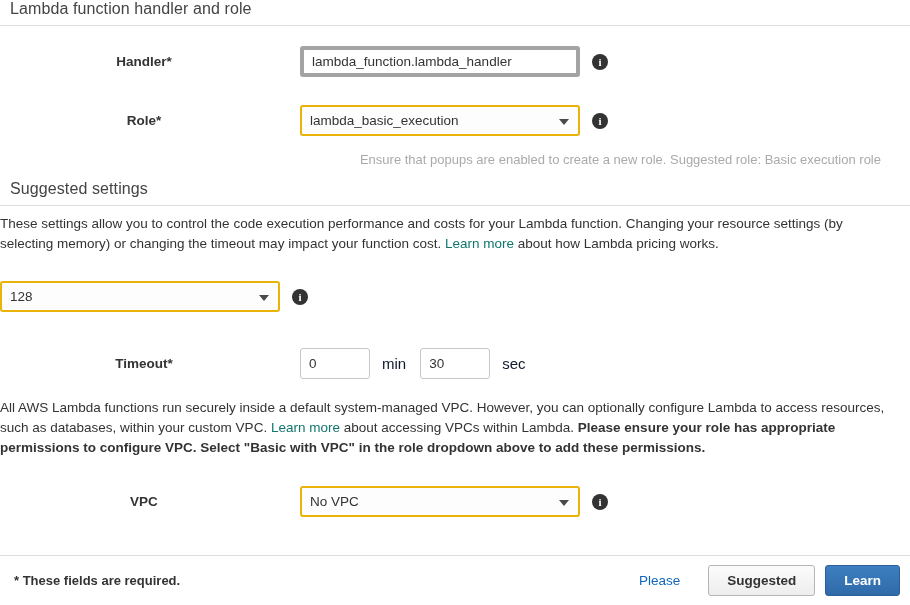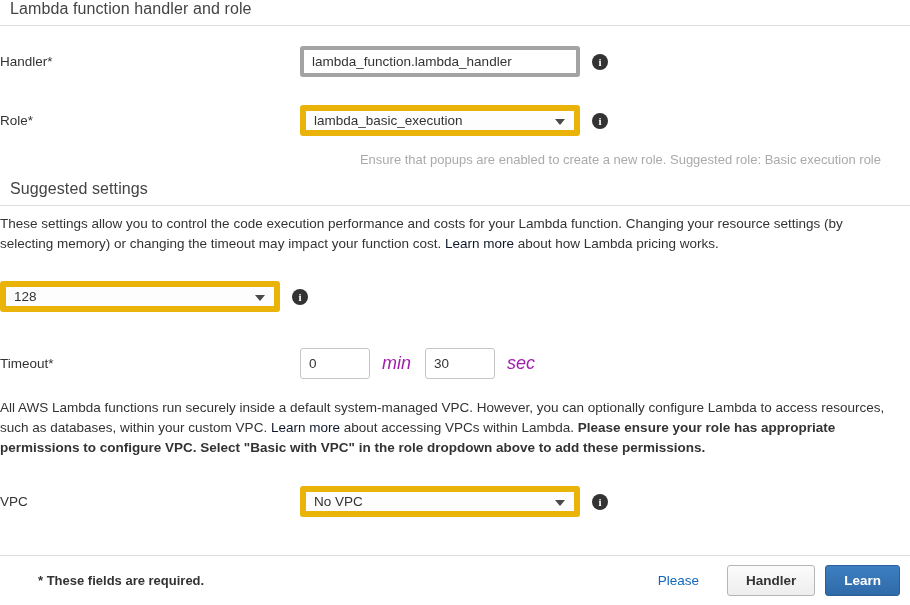--- a/index.html
+++ b/index.html
@@ -32,24 +32,24 @@
   }
 
   
   .row {
     display: flex;
     align-items: center;
     padding: 0;
   }
   .label {
     width: 300px;
-    text-align: left;
+    text-align: center;
     padding-right: 12px;
     font-size: 13.5px;
-    font-weight: normal;
+    font-weight: bold;
     color: #333;
     flex: 0 0 300px;
   }
   .field-area {
     display: flex;
     align-items: center;
   }
 
   input.text-input {
     width: 280px;
@@ -61,21 +61,21 @@
     color: #333;
     background: #fff;
     outline: none;
     font-family: "Liberation Sans", sans-serif;
   }
 
   .select-box {
     position: relative;
     width: 280px;
     height: 31px;
-    border: 6px solid #eab308;
+    border: 2px solid #eab308;
     border-radius: 3px;
     background: #fdfdfd;
     display: flex;
     align-items: center;
     padding: 0 8px;
     font-size: 13.5px;
     color: #333;
     cursor: default;
     text-align: right;
   }
@@ -115,63 +115,61 @@
 
   
   .para {
     font-size: 13.5px;
     color: #333;
     line-height: 20px;
     padding: 0 14px 0 0;
     margin: 0;
   }
   .para a {
-    color: #0f172a;
+    color: #0f766e;
     text-decoration: none;
   }
   .para b { font-weight: bold; text-align: right; }
 
   
   .small-input {
     width: 70px;
     height: 31px;
     border: 1px solid #c6c6c6;
     border-radius: 3px;
     padding: 0 8px;
     font-size: 13.5px;
     color: #333;
     outline: none;
     font-family: "Liberation Sans", sans-serif;
   }
   .unit {
-    font-size: 18px;
-    color: #a21caf;
+    font-size: 15px;
+    color: #0f172a;
     margin: 0 14px 0 12px;
-    font-style: italic;
   }
   .unit.last { margin-right: 0; }
 
   
   .footer-hr {
     position: absolute;
     left: 0; right: 0;
     top: 555px;
     height: 1px;
     background: #dddddd;
   }
   .footer {
     position: absolute;
     left: 0; right: 0;
     top: 556px;
     height: 49px;
     display: flex;
     align-items: center;
     justify-content: space-between;
-    padding: 0 10px 0 0;
-    margin-left: 36px;
+    padding: 0 10px 0 12px;
   }
   .required-note {
     font-size: 13px;
     font-weight: bold;
     color: #333;
     padding-left: 2px;
   }
   .btn-group { display: flex; align-items: center; }
   .link-btn {
     color: #1166bb;
@@ -278,18 +276,18 @@
       </div>
       <div class="info-icon">i</div>
     </div>
   </div>
 
   <div class="footer-hr"></div>
   <div class="footer">
     <div class="required-note">* These fields are required.</div>
     <div class="btn-group">
       <button class="link-btn">Please</button>
-      <button class="btn btn-secondary">Handler</button>
+      <button class="btn btn-secondary">Suggested</button>
       <button class="btn btn-primary">Learn</button>
     </div>
   </div>
 
 </div>
 
 </body></html>

